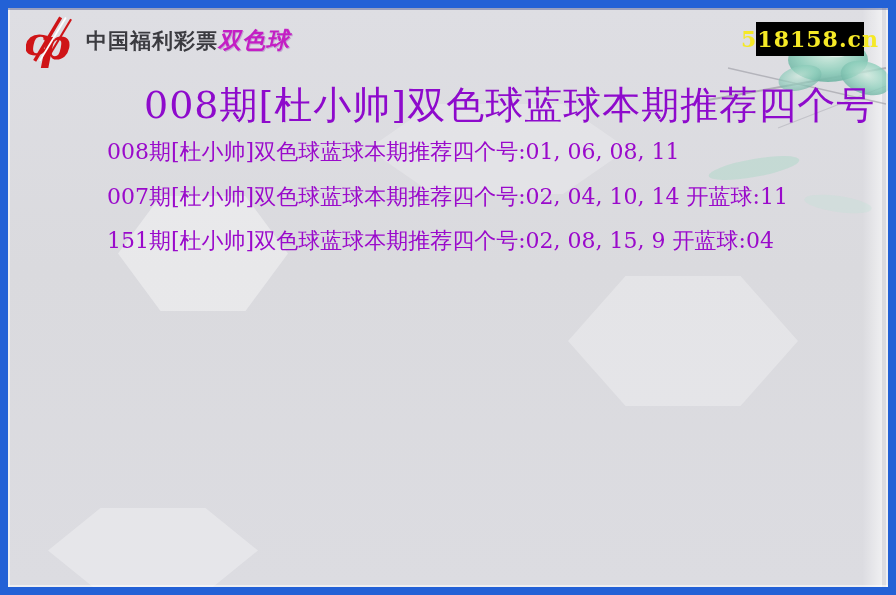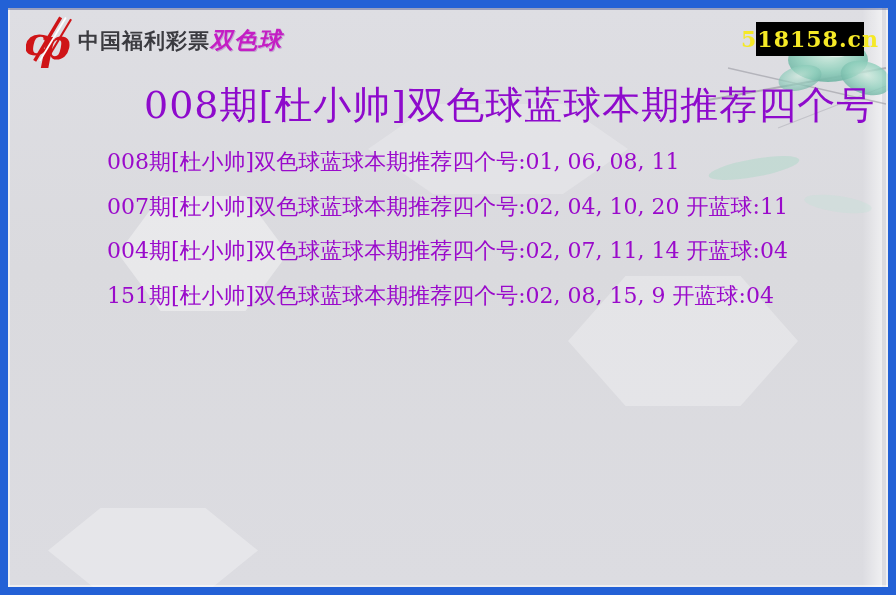--- a/index.html
+++ b/index.html
@@ -17,35 +17,35 @@
     box-shadow:inset 0 2px 0 rgba(25,45,120,.35), inset 2px 0 0 rgba(255,255,255,.55),
                inset -2px 0 0 rgba(255,255,255,.55), inset 0 -2px 0 rgba(255,255,255,.5);
     z-index:4;
   }
   
   .right-strip{position:absolute;top:0;right:6px;width:20px;height:100%;
     background:linear-gradient(90deg,rgba(255,255,255,0),rgba(255,255,255,.55));z-index:0;}
   
   .logo{position:absolute;left:18px;top:4px;display:flex;align-items:center;z-index:2;}
   .logo-icon{width:52px;height:56px;}
-  .brand{white-space:nowrap;font-family:"DejaVu Sans","Liberation Sans",sans-serif;}
+  .brand{margin-left:8px;white-space:nowrap;font-family:"DejaVu Sans","Liberation Sans",sans-serif;}
   .brand-company{font-size:21px;font-weight:bold;color:#3b3b40;letter-spacing:1px;}
   .brand-product{font-size:23px;font-weight:bold;font-style:italic;color:#c41ec4;letter-spacing:1px;
     text-shadow:1px 1px 0 rgba(120,0,160,.25);}
   .site-badge{
     position:absolute;left:748px;top:14px;width:108px;height:34px;z-index:3;
     background:#000;color:#f5e926;font-size:22px;font-weight:bold;
     display:flex;align-items:center;justify-content:center;letter-spacing:1px;
   }
   .page-title{
     position:absolute;left:103px;top:72px;z-index:2;white-space:nowrap;
     font-size:38px;color:#8e0acc;letter-spacing:1px;margin-left:33px;
   }
   
-  .list{position:absolute;left:99px;top:132px;z-index:2;}
+  .list{position:absolute;left:99px;top:122px;z-index:2;}
   .row{height:44.6px;line-height:44.6px;font-size:22px;color:#9a0acb;white-space:nowrap;}
   
   .decor-svg{position:absolute;top:0;right:0;z-index:1;pointer-events:none;}
   .hex{position:absolute;background:rgba(255,255,255,.38);z-index:0;
     clip-path:polygon(25% 0,75% 0,100% 50%,75% 100%,25% 100%,0 50%);}
   .hex1{left:110px;top:188px;width:170px;height:115px;}
   .hex2{left:560px;top:268px;width:230px;height:130px;background:rgba(255,255,255,.28);}
   .hex3{left:40px;top:500px;width:210px;height:85px;background:rgba(255,255,255,.3);}
   .hex4{left:360px;top:96px;width:260px;height:90px;background:rgba(255,255,255,.22);}
 </style>
@@ -94,18 +94,17 @@
       <span class="brand-company">中国福利彩票</span><span class="brand-product">双色球</span>
     </div>
   </div>
 
   <div class="site-badge">518158.cn</div>
 
   <div class="page-title">008期[杜小帅]双色球蓝球本期推荐四个号</div>
 
   <div class="list">
       <div class="row">008期[杜小帅]双色球蓝球本期推荐四个号:01, 06, 08, 11</div>
-      <div class="row">007期[杜小帅]双色球蓝球本期推荐四个号:02, 04, 10, 20 开蓝球:11</div>
-      <div class="row">004期[杜小帅]双色球蓝球本期推荐四个号:02, 07, 11, 14 开蓝球:04</div>
+      <div class="row">007期[杜小帅]双色球蓝球本期推荐四个号:02, 04, 10, 14 开蓝球:11</div>
       <div class="row">151期[杜小帅]双色球蓝球本期推荐四个号:02, 08, 15, 9 开蓝球:04</div>
     </div>
 
 </div>
 
 </body></html>

